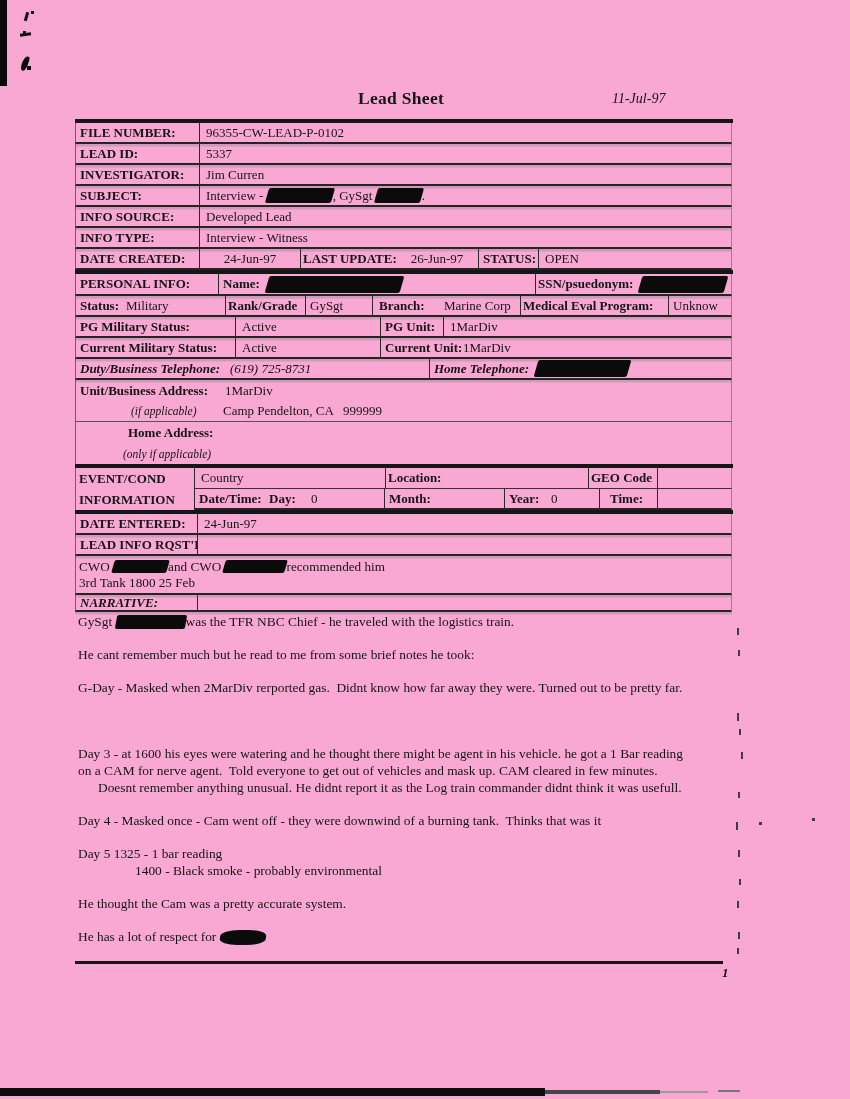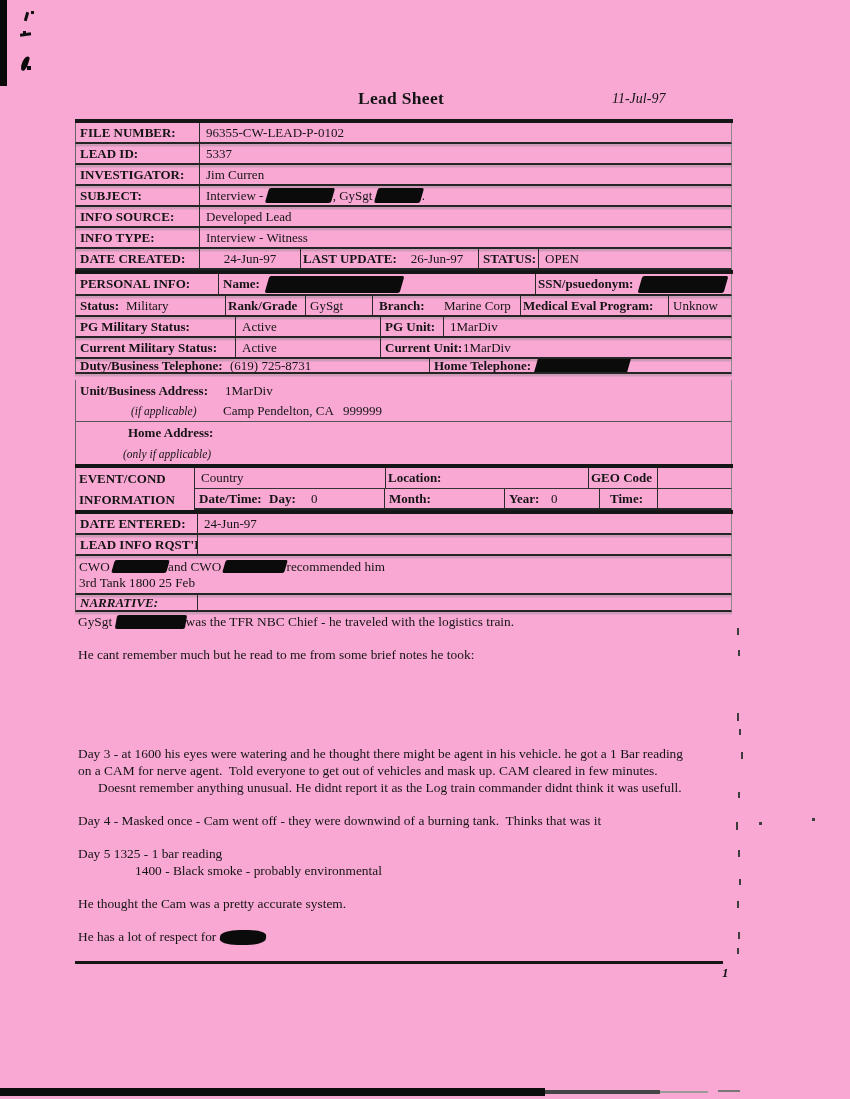--- a/index.html
+++ b/index.html
@@ -115,21 +115,21 @@
     <span class="cell pl6">1MarDiv</span>
   </div>
 
   <div class="row bb2" style="top:338px;height:21px;">
     <span class="cell b pl4 br" style="flex:0 0 160px;">Current Military Status:</span>
     <span class="cell pl6 br" style="flex:0 0 145px;">Active</span>
     <span class="cell b pl4" style="flex:0 0 80px;">Current Unit:</span>
     <span class="cell pl2">1MarDiv</span>
   </div>
 
-  <div class="row bb2" style="top:359px;height:15px;">
+  <div class="row bb2" style="top:359px;height:21px;font-style:italic;">
     <span class="cell b pl4" style="flex:0 0 150px;">Duty/Business Telephone:</span>
     <span class="cell pl4" style="flex:0 0 203px;">(619) 725-8731</span>
     <span class="cell bl" style="flex:1;">
       <span class="cell b pl4" style="flex:0 0 106px;">Home Telephone:</span>
       <span class="redact" style="width:93px;height:17px;"></span>
     </span>
   </div>
 
   <div class="row" style="top:380px;height:21px;">
     <span class="cell b pl4" style="flex:0 0 145px;">Unit/Business Address:</span>
@@ -199,20 +199,21 @@
     <span class="cell b pl4 br" style="flex:0 0 122px;font-style:italic;">NARRATIVE:</span>
     <span class="cell"></span>
   </div>
 
   <div class="nline" style="top:614px;display:flex;align-items:center;">
     <span>GySgt </span>
     <span class="redact" style="width:70px;height:14px;transform:skewX(-10deg);"></span>
     <span>was the TFR NBC Chief - he traveled with the logistics train.</span>
   </div>
   <div class="nline" style="top:647px;">He cant remember much but he read to me from some brief notes he took:</div>
+  <div class="nline" style="top:680px;">G-Day - Masked when 2MarDiv rerported gas.  Didnt know how far away they were. Turned out to be pretty far.</div>
   <div class="nline" style="top:746px;">Day 3 - at 1600 his eyes were watering and he thought there might be agent in his vehicle. he got a 1 Bar reading</div>
   <div class="nline" style="top:763px;">on a CAM for nerve agent.  Told everyone to get out of vehicles and mask up. CAM cleared in few minutes.</div>
   <div class="nline" style="top:780px;margin-left:20px;">Doesnt remember anything unusual. He didnt report it as the Log train commander didnt think it was usefull.</div>
   <div class="nline" style="top:813px;">Day 4 - Masked once - Cam went off - they were downwind of a burning tank.  Thinks that was it</div>
   <div class="nline" style="top:846px;">Day 5 1325 - 1 bar reading</div>
   <div class="nline" style="top:863px;left:135px;">1400 - Black smoke - probably environmental</div>
   <div class="nline" style="top:896px;">He thought the Cam was a pretty accurate system.</div>
   <div class="nline" style="top:929px;display:flex;align-items:center;">
     <span>He has a lot of respect for </span>
     <span class="redact" style="width:46px;height:15px;transform:skewX(-8deg);border-radius:40%;"></span>

